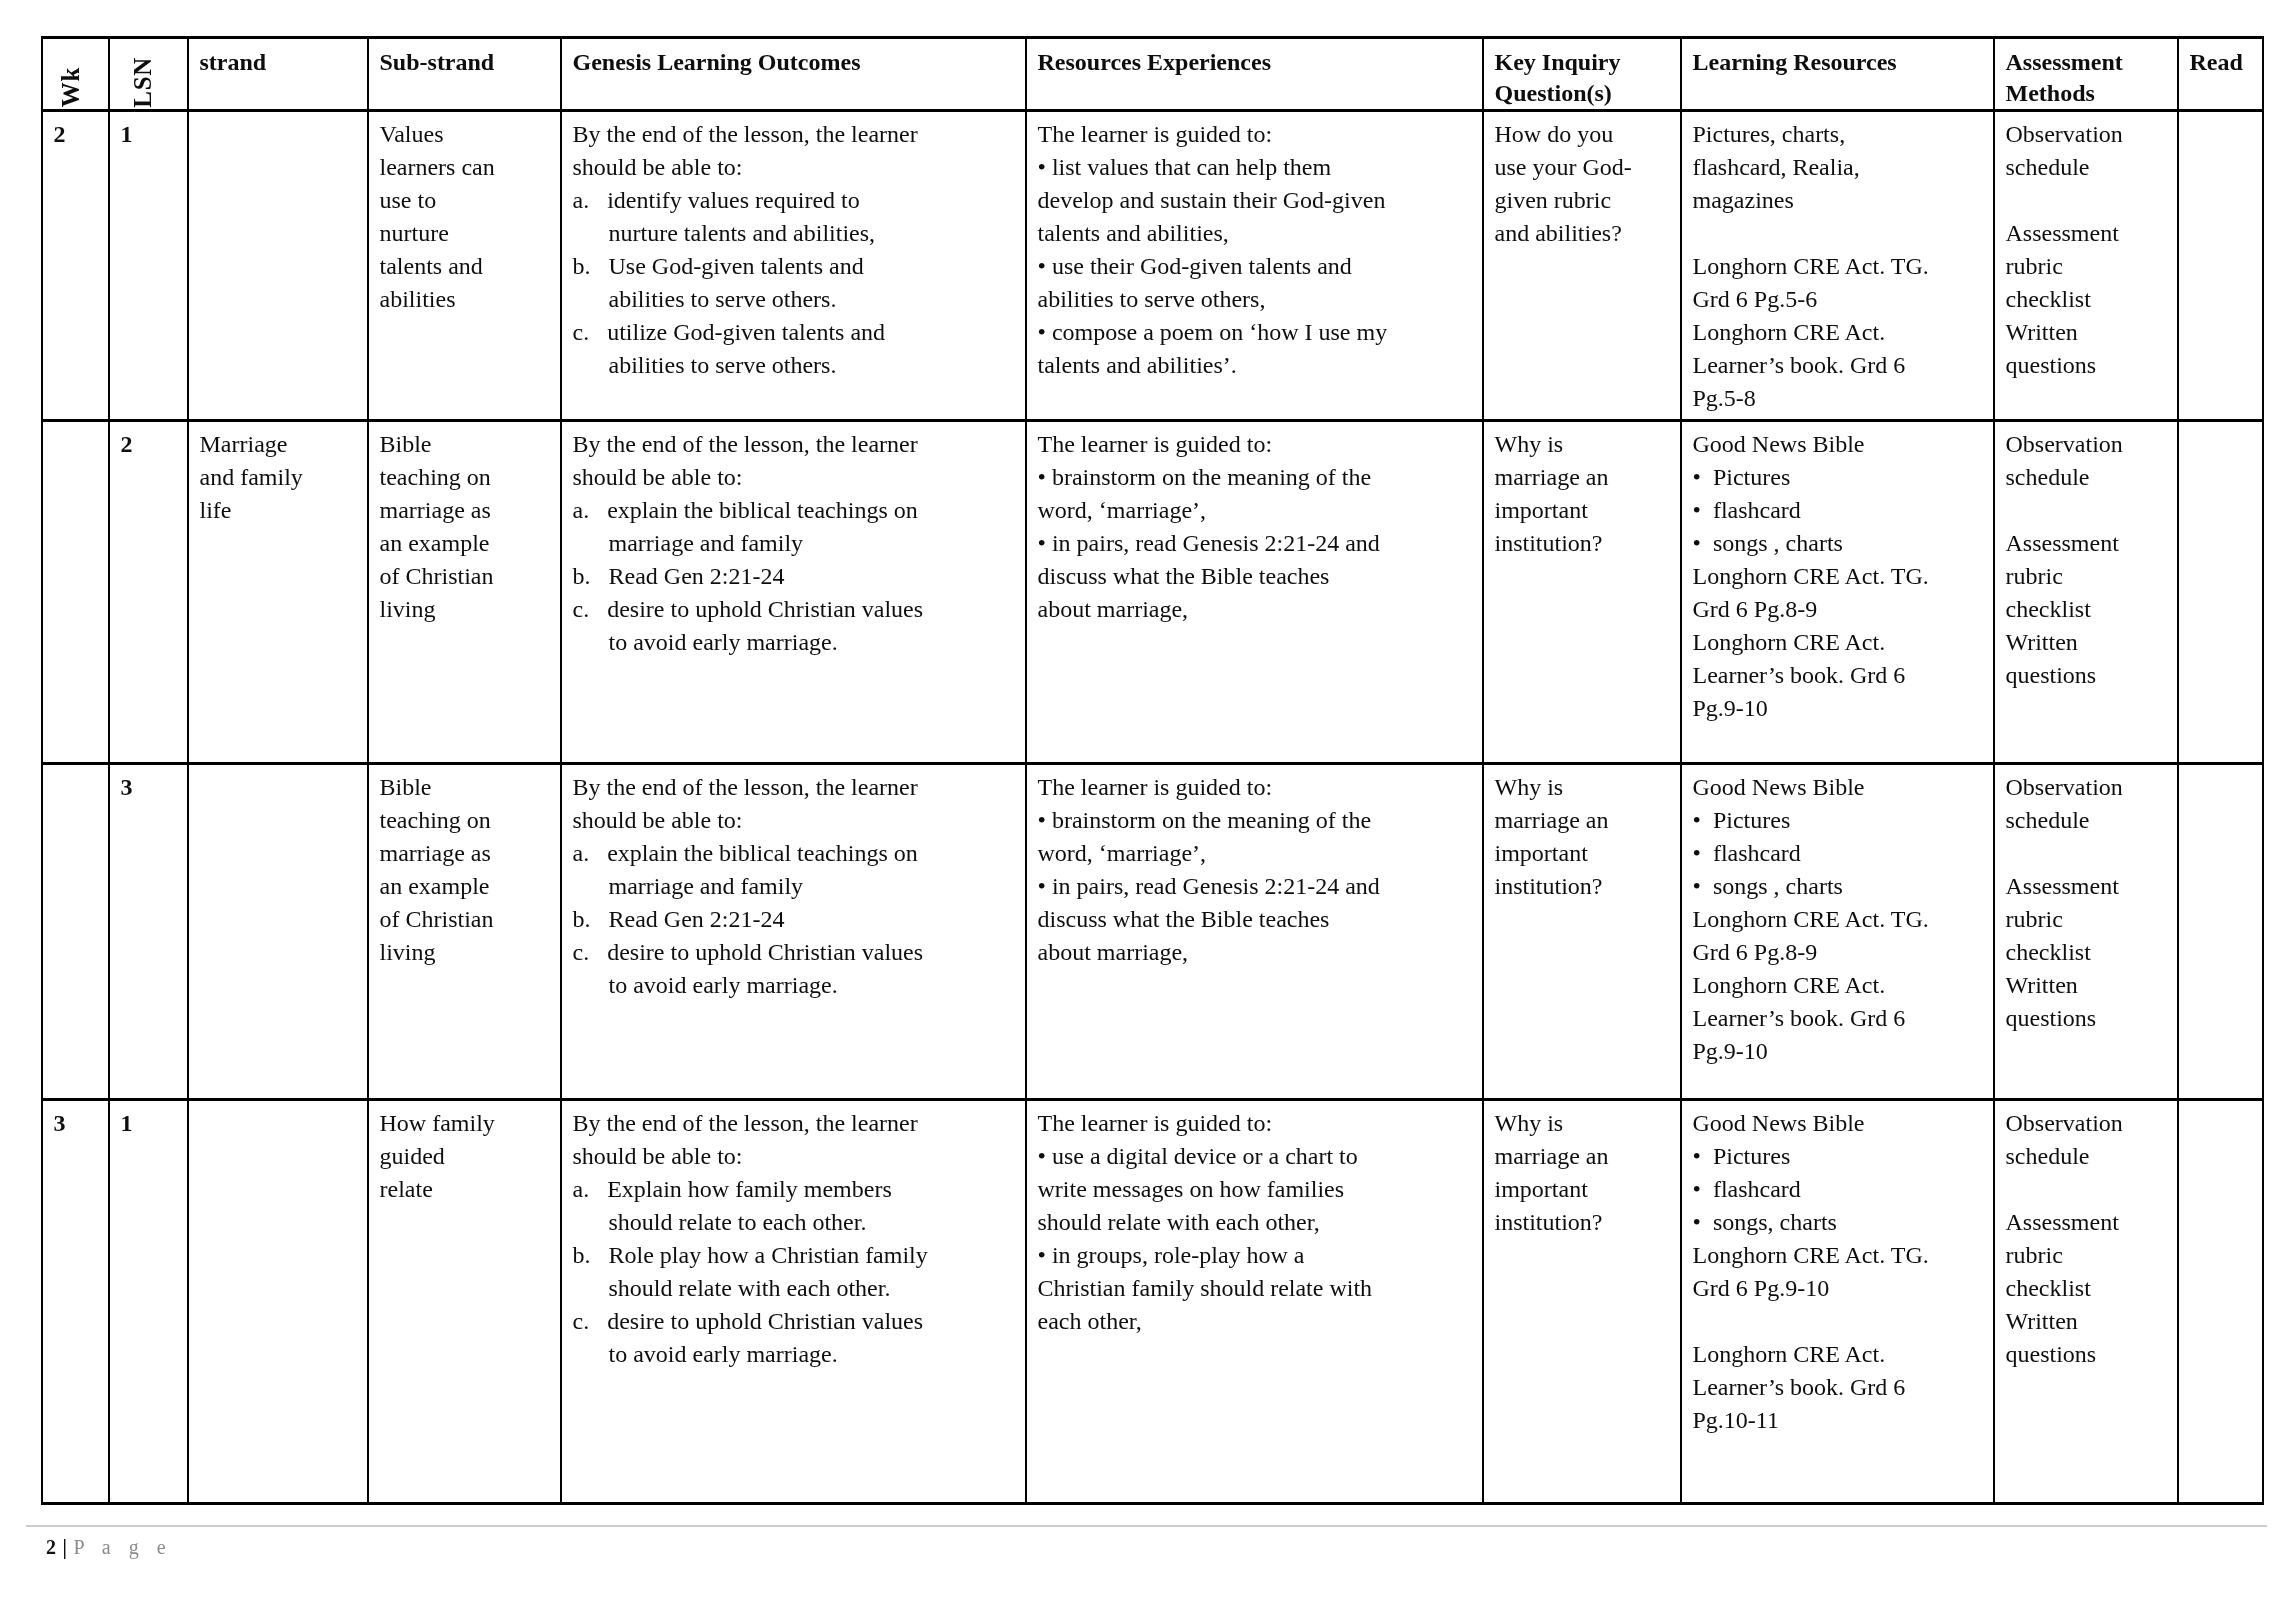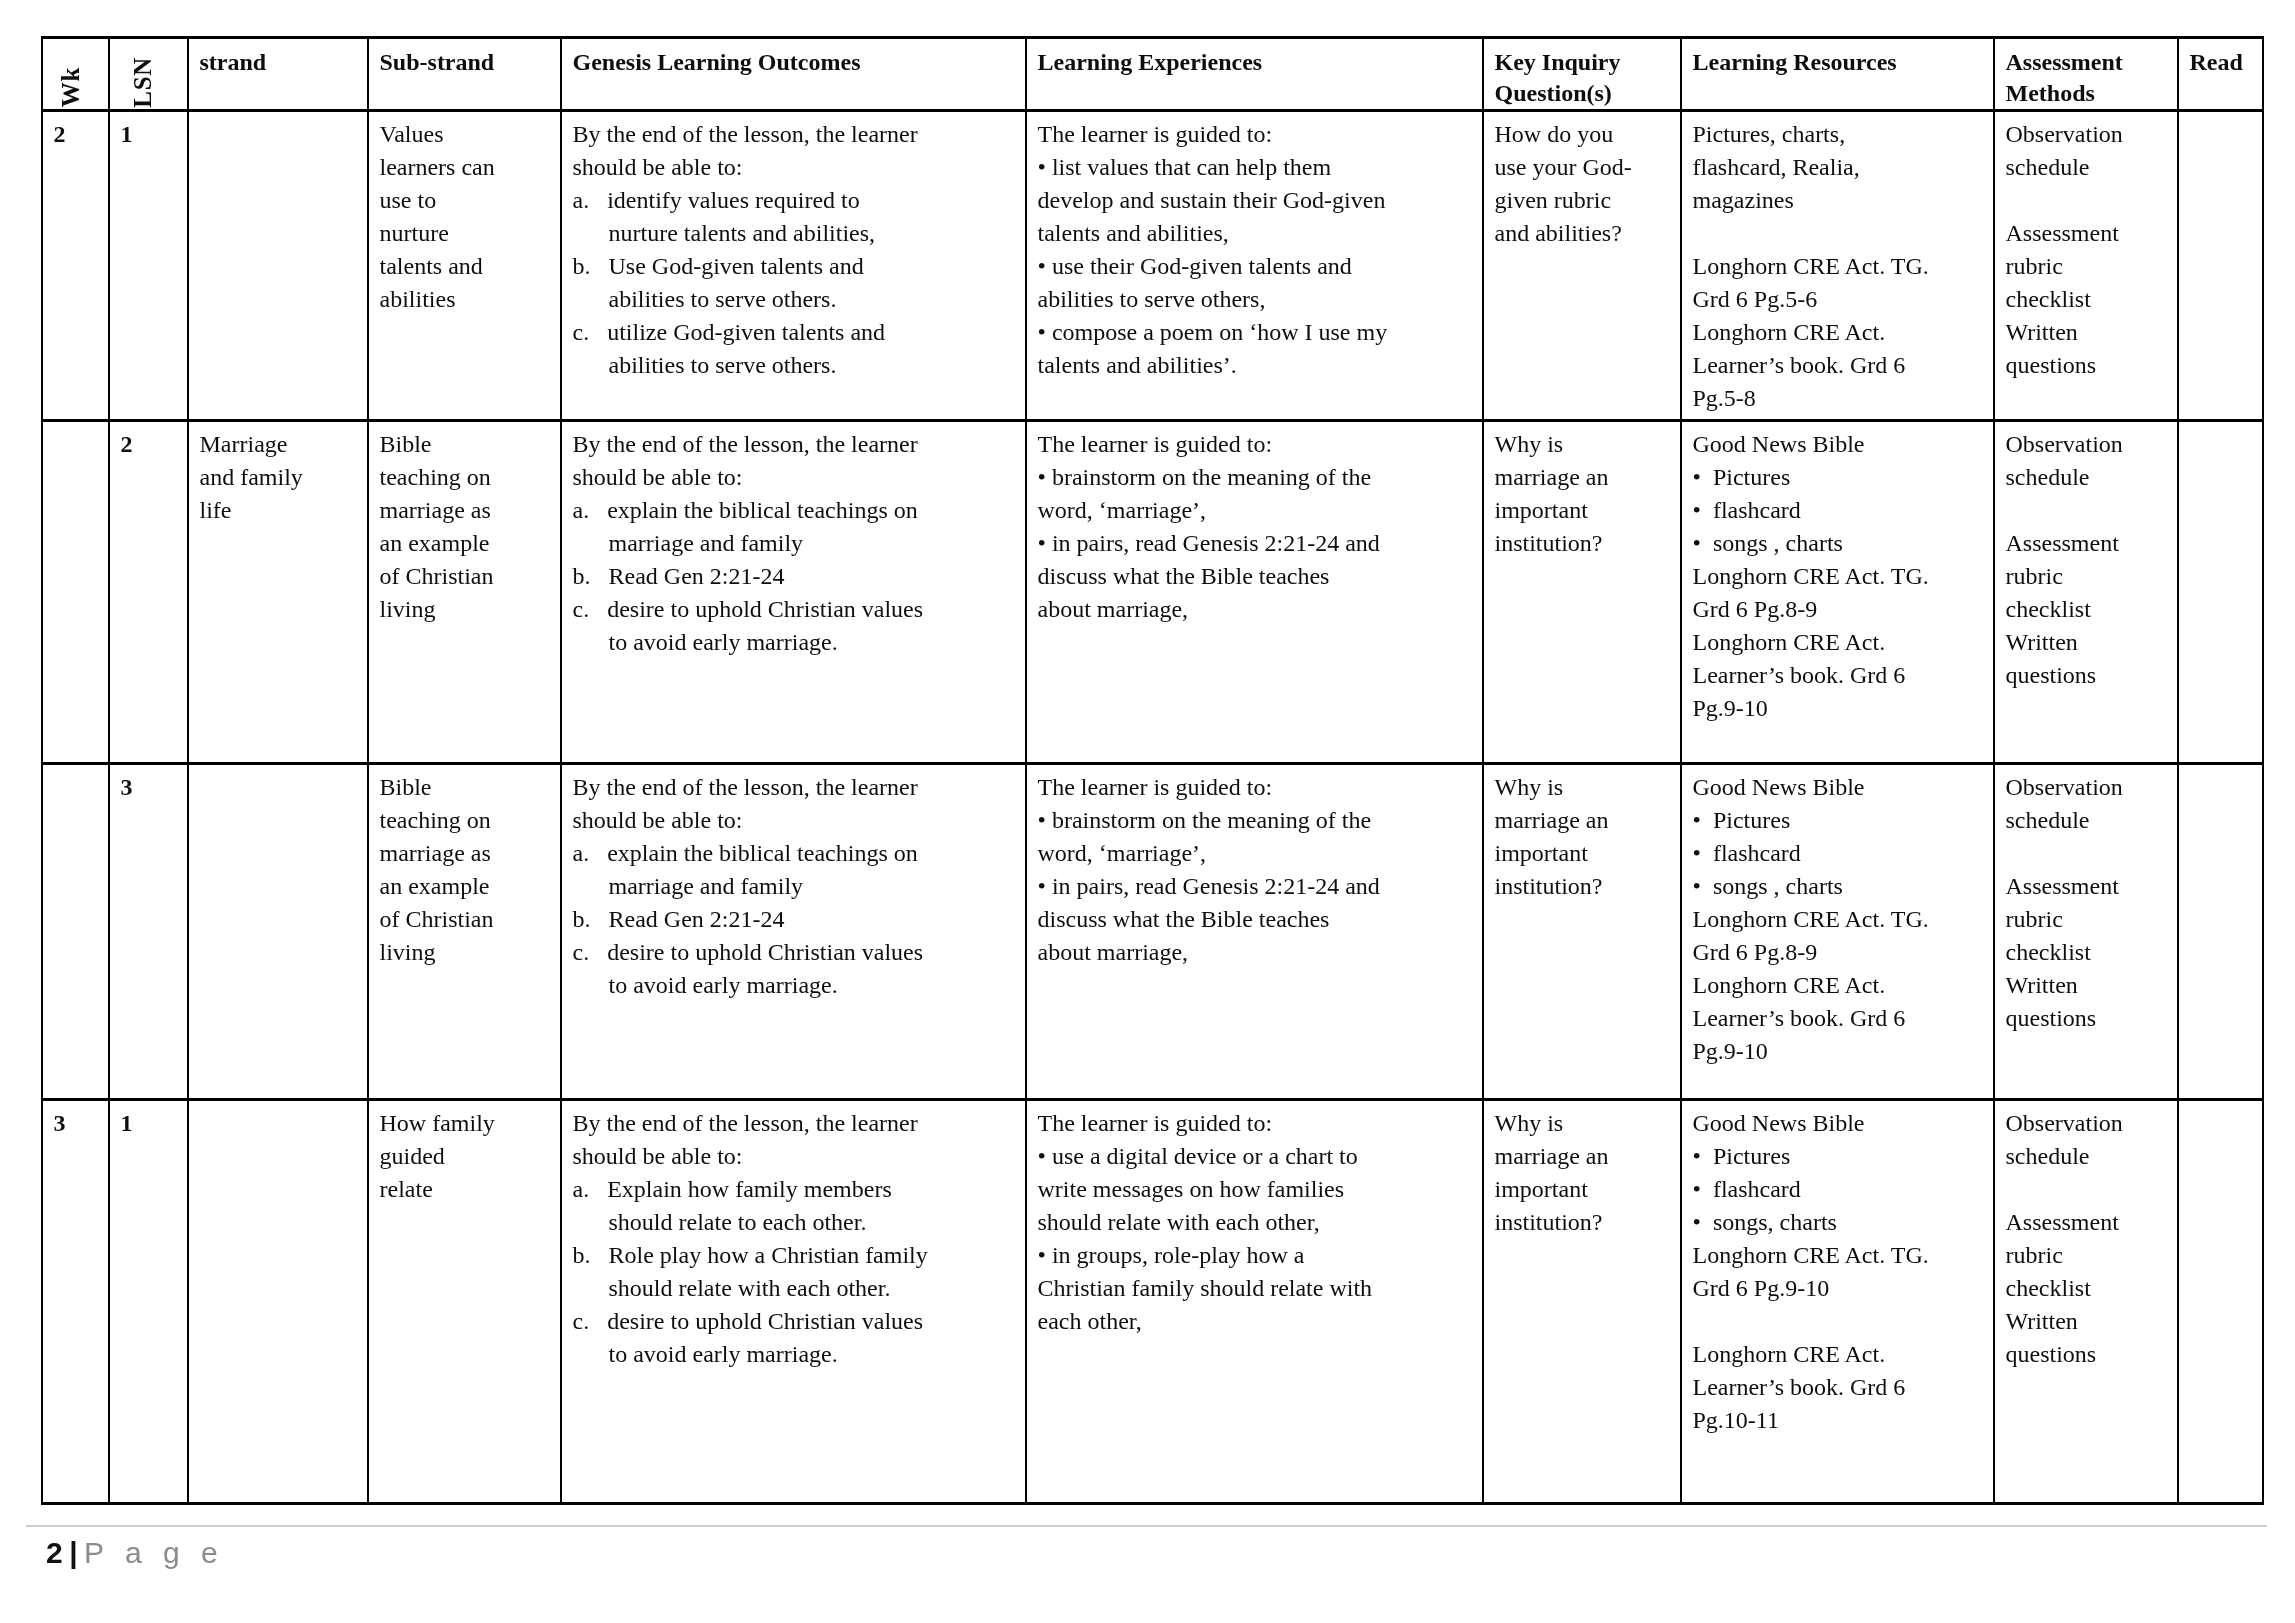--- a/index.html
+++ b/index.html
@@ -61,22 +61,22 @@
 
   .footer-rule {
     position: absolute;
     left: 26px; top: 1525px;
     width: 2241px; height: 2px;
     background: #cccccc;
   }
   .footer-text {
     position: absolute;
     left: 46px; top: 1536px;
-    font-family: Liberation Sans, sans-serif;
-    font-size: 30px;
+    font-family: Liberation Serif, serif;
+    font-size: 20px;
     white-space: pre;
   }
   .footer-text .pnum { font-weight: bold; color: #111111; }
   .footer-text .pipe { font-weight: bold; color: #111111; padding: 0 6.5px; }
   .footer-text .plabel { color: #8b8b8b; letter-spacing: 6.5px; }
 </style>
 </head>
 <body>
 
 <div class="page">
@@ -94,21 +94,21 @@
         <col style="width:184px">
       <col style="width:85px">
     </colgroup>
     <thead>
       <tr>
         <th class="vert"><div class="vlabel">Wk</div></th>
         <th class="vert"><div class="vlabel">LSN</div></th>
         <th>strand</th>
         <th>Sub-strand</th>
         <th>Genesis Learning Outcomes</th>
-        <th>Learning Experiences</th>
+        <th>Resources Experiences</th>
         <th>Key Inquiry
 Question(s)</th>
         <th>Learning Resources</th>
         <th>Assessment
 Methods</th>
         <th>Read</th>
       </tr>
     </thead>
     <tbody>
       <tr class="r1">

